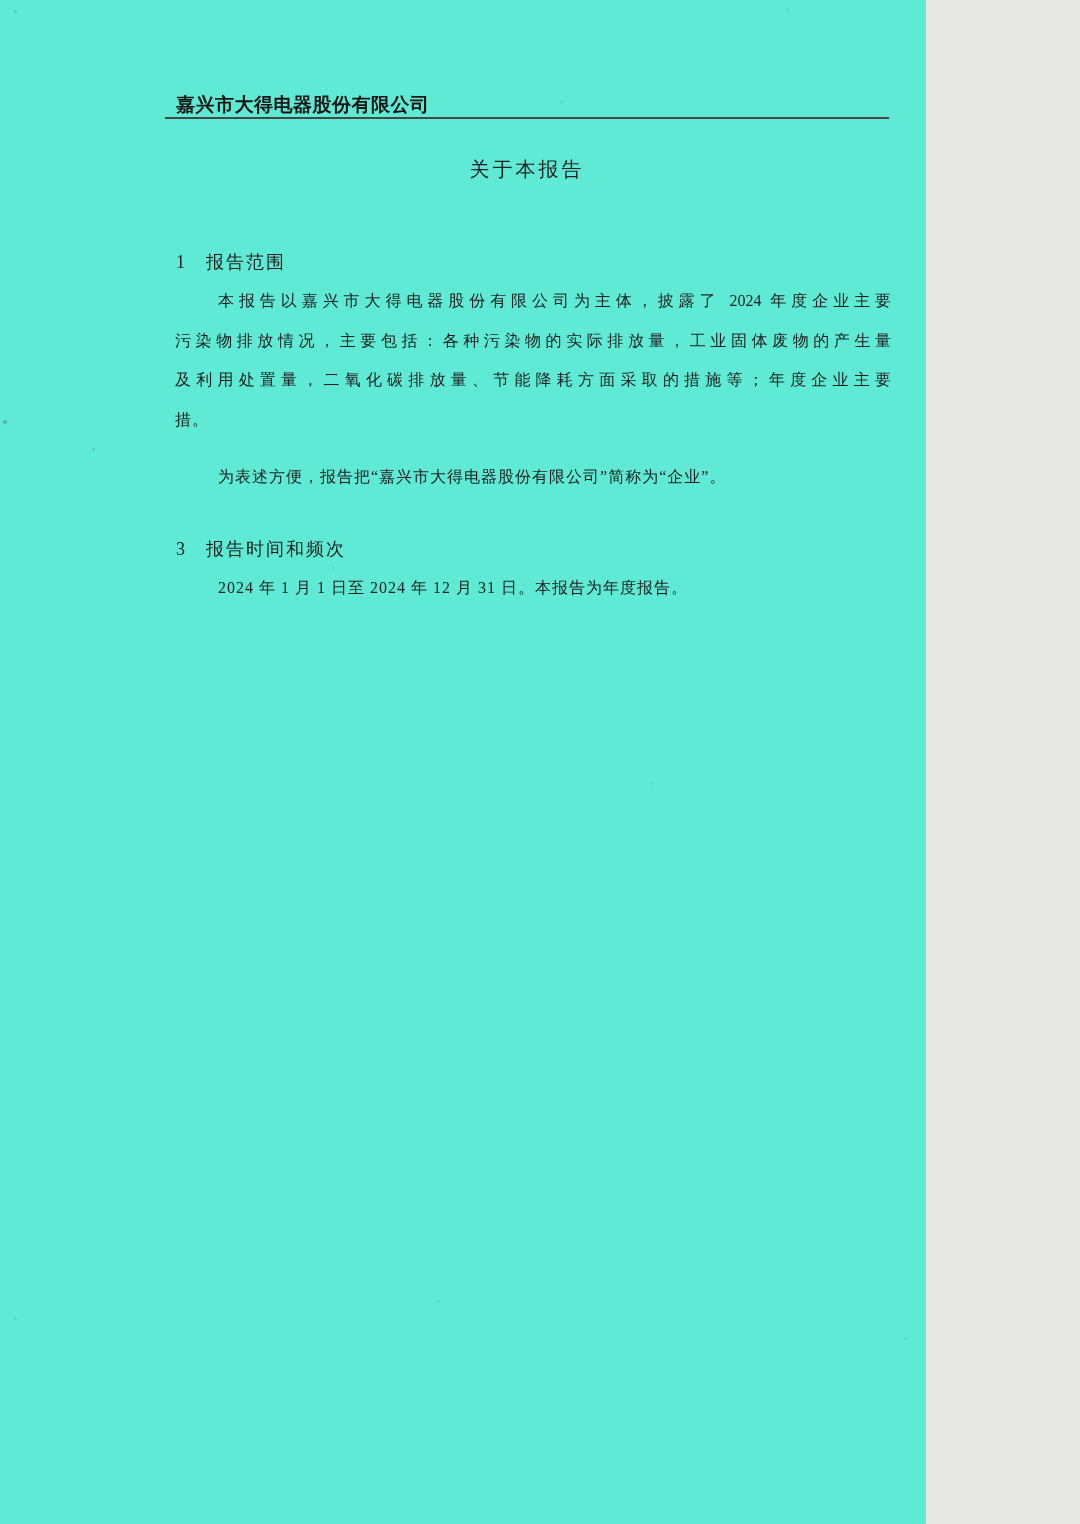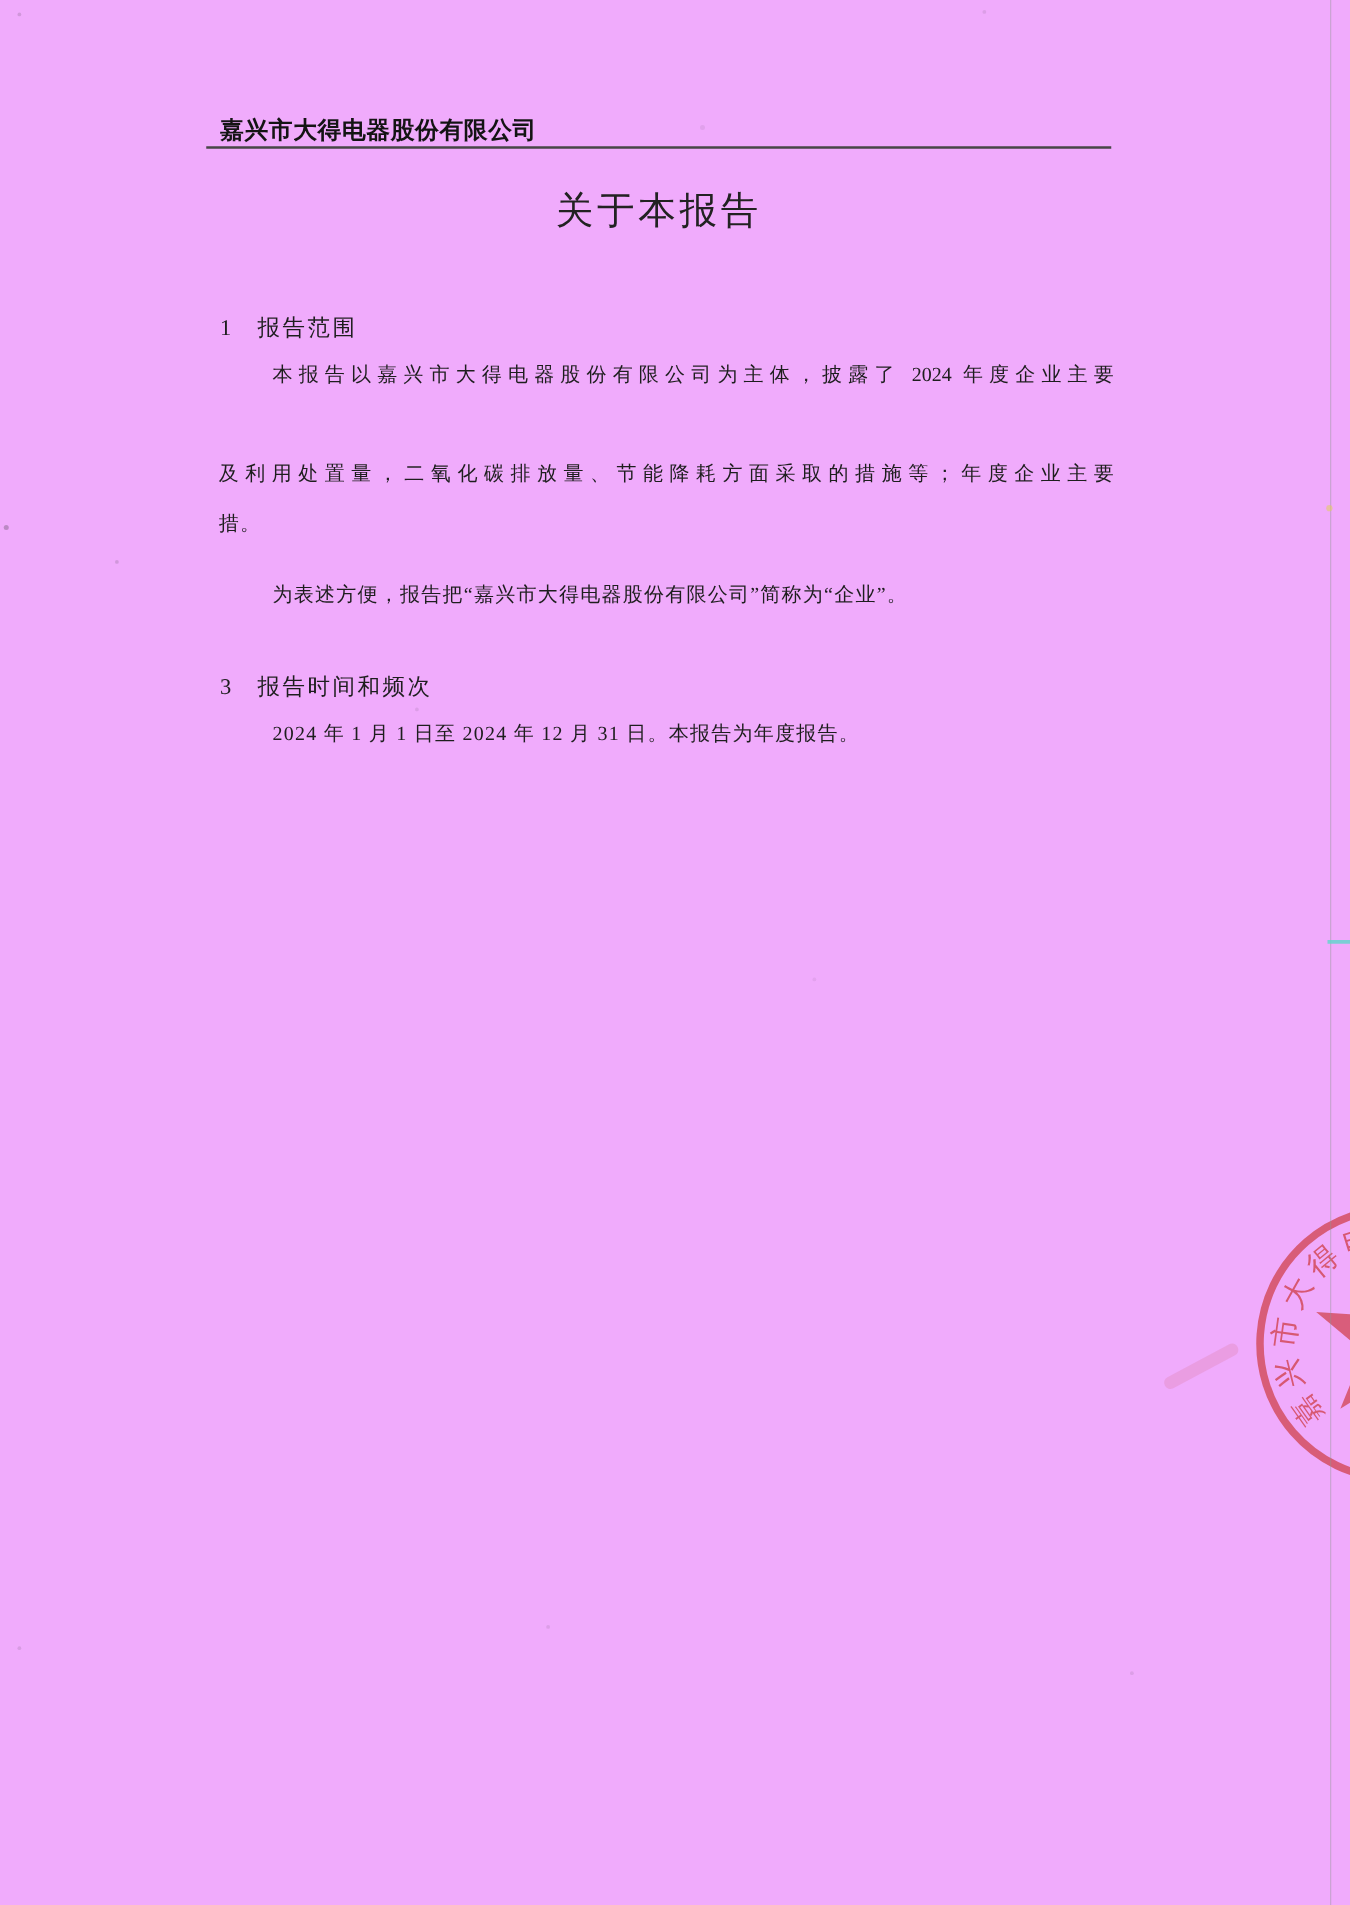--- a/index.html
+++ b/index.html
@@ -1,38 +1,38 @@
 <!DOCTYPE html>
 <html><head>
 <meta charset="utf-8">
 <style>
   html,body{margin:0;padding:0;background:#e8e8e6;}
   .page{
     position:relative;
-    width:1080px;height:1524px;
-    background:#f0abfc;
+    width:926px;height:1524px;
+    background:#5eead4;
     overflow:hidden;
     font-family:"Liberation Serif","DejaVu Serif",serif;
     color:#1e1e1e;
   }
   
   .header-company{
     position:absolute;left:176px;top:94px;
     font-family:"Liberation Sans","DejaVu Sans",sans-serif;
     font-weight:700;font-size:19px;line-height:22px;
     color:#141414;letter-spacing:0.5px;white-space:nowrap;
   }
   .header-rule{
     position:absolute;left:165px;top:117px;width:724px;height:2px;
     background:#474747;
   }
   
   .doc-title{
     position:absolute;left:165px;top:151px;width:724px;
-    text-align:center;font-size:30px;line-height:36px;
+    text-align:center;font-size:20px;line-height:36px;
     letter-spacing:3px;color:#222;white-space:nowrap;
   }
   
   .sec{
     position:absolute;left:176px;width:716px;
     font-size:18px;line-height:26px;color:#1e1e1e;
     white-space:nowrap;
   }
   .sec .num{display:inline-block;min-width:14px;letter-spacing:0;}
   .sec .hd{margin-left:16px;letter-spacing:2px;}
@@ -80,20 +80,21 @@
 
   <div class="header-company">嘉兴市大得电器股份有限公司</div>
   <div class="header-rule"></div>
 
   <div class="doc-title">关于本报告</div>
 
   <div class="sec" style="top:249px">
     <span class="num">1</span><span class="hd">报告范围</span>
   </div>
   <div class="line justify indent" style="top:288px">本报告以嘉兴市大得电器股份有限公司为主体，披露了 2024 年度企业主要</div>
+  <div class="line justify" style="top:328px">污染物排放情况，主要包括：各种污染物的实际排放量，工业固体废物的产生量</div>
   <div class="line justify" style="top:367px">及利用处置量，二氧化碳排放量、节能降耗方面采取的措施等；年度企业主要</div>
   <div class="line" style="top:407px">措。</div>
 
   <div class="line indent" style="top:464px">为表述方便，报告把“嘉兴市大得电器股份有限公司”简称为“企业”。</div>
 
   <div class="sec" style="top:536px">
     <span class="num">3</span><span class="hd">报告时间和频次</span>
   </div>
   <div class="line indent" style="top:575px">2024 年 1 月 1 日至 2024 年 12 月 31 日。本报告为年度报告。</div>
 

